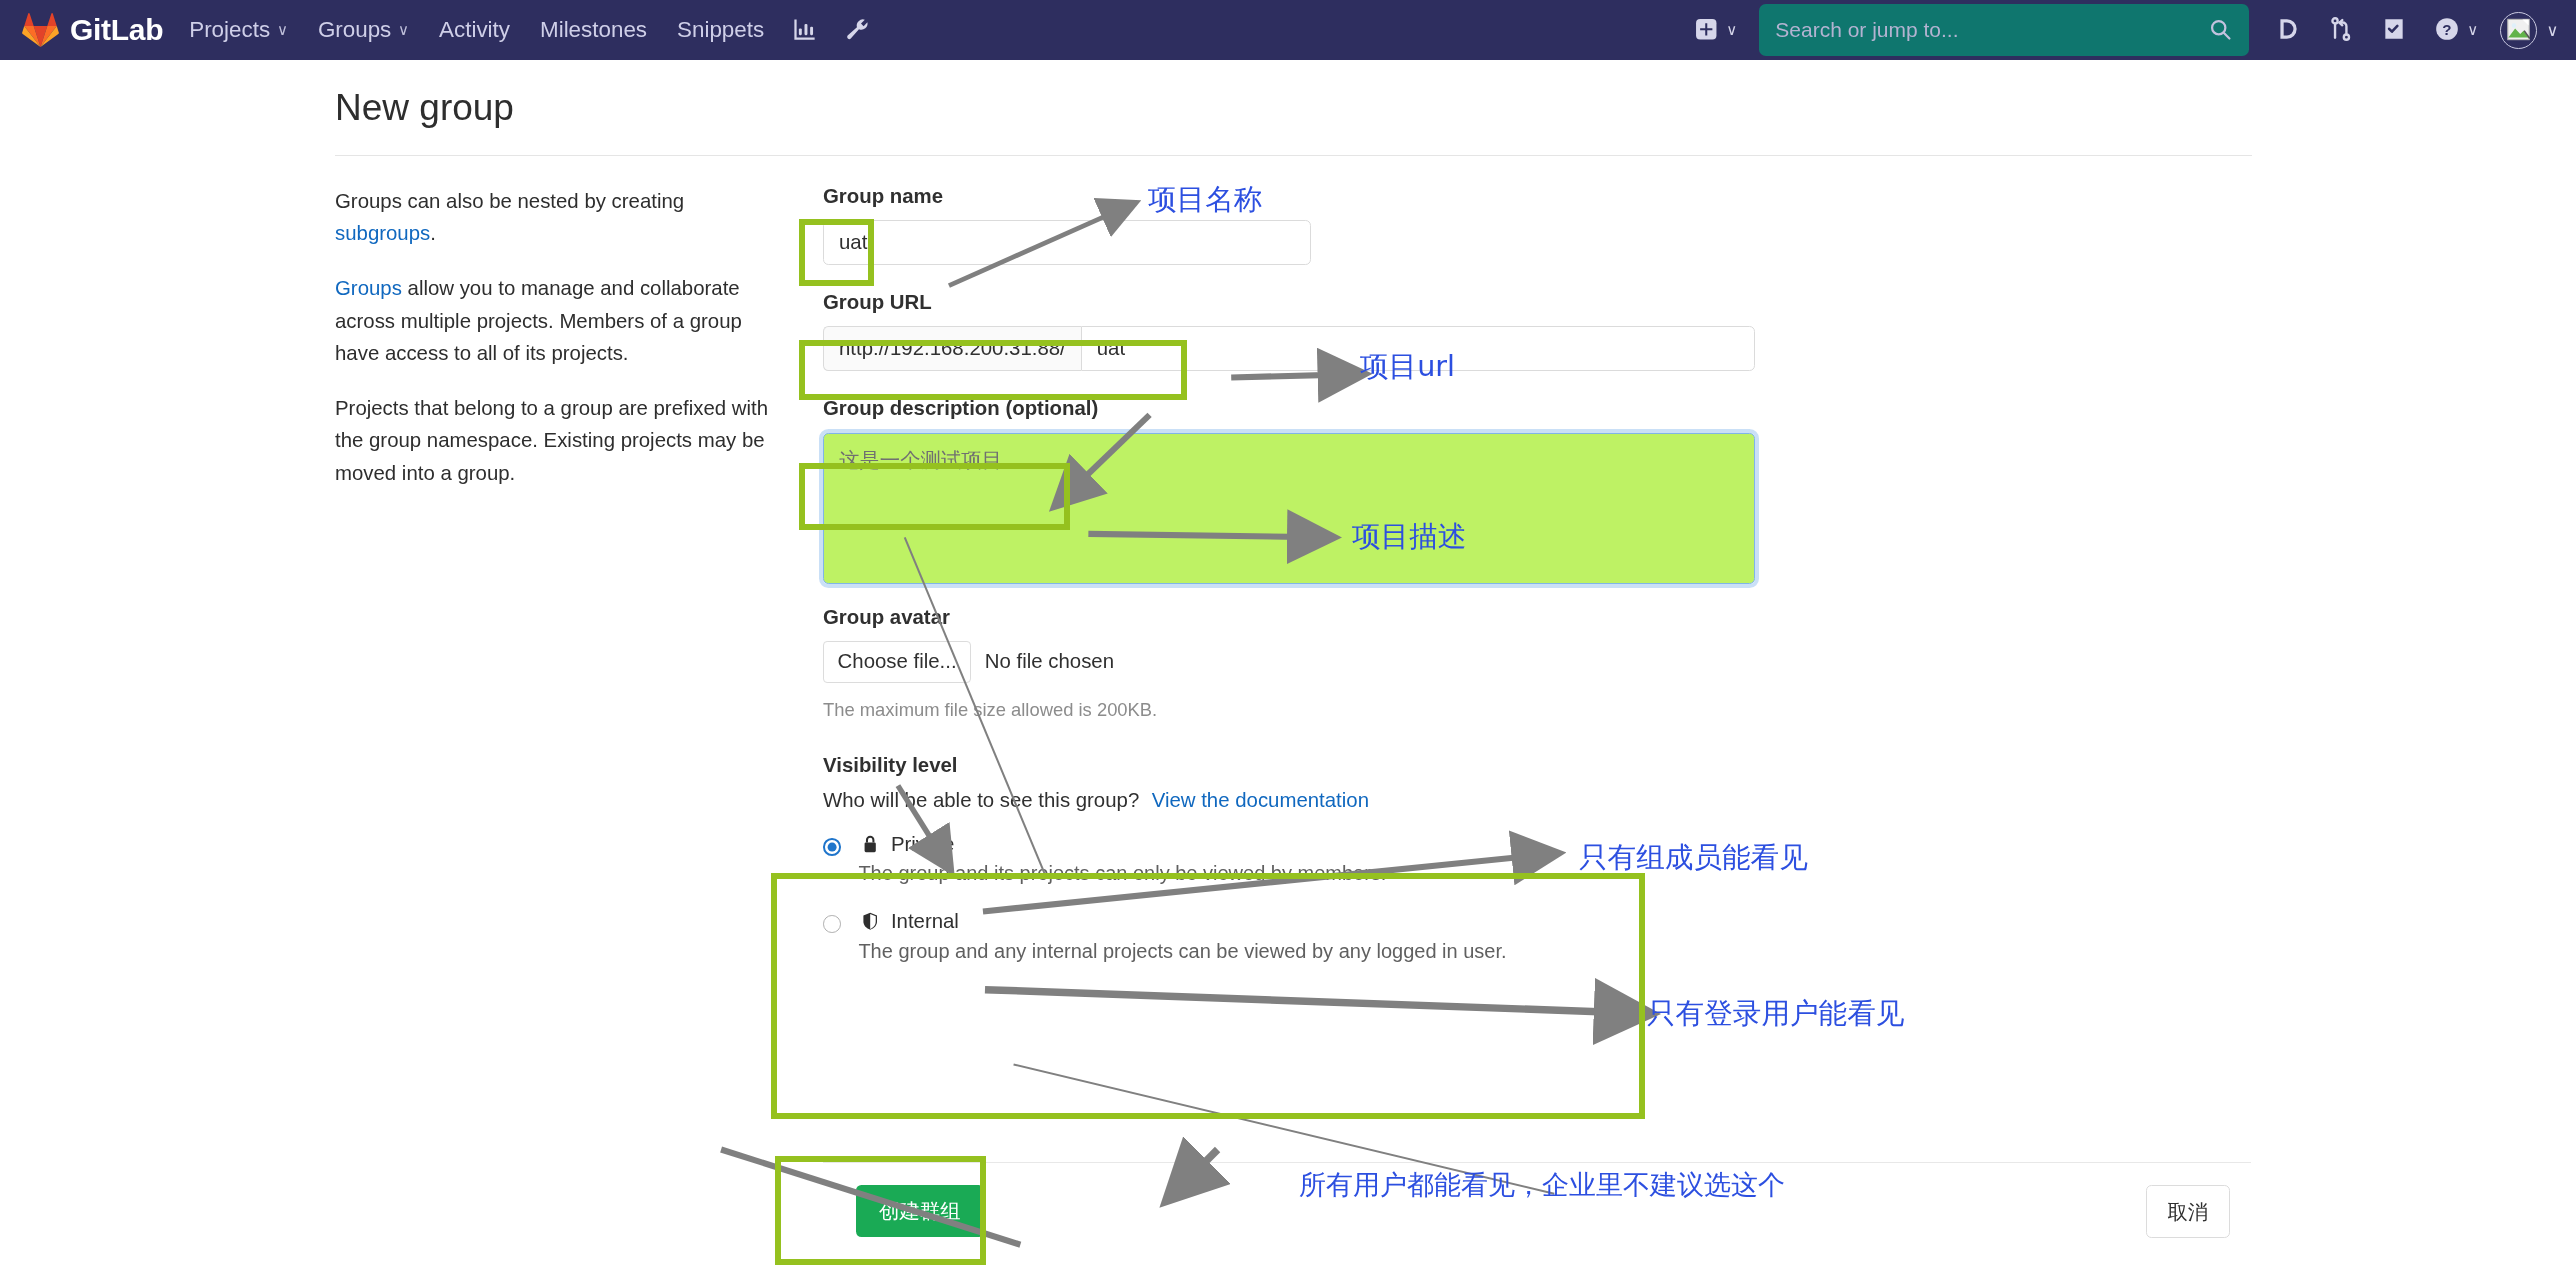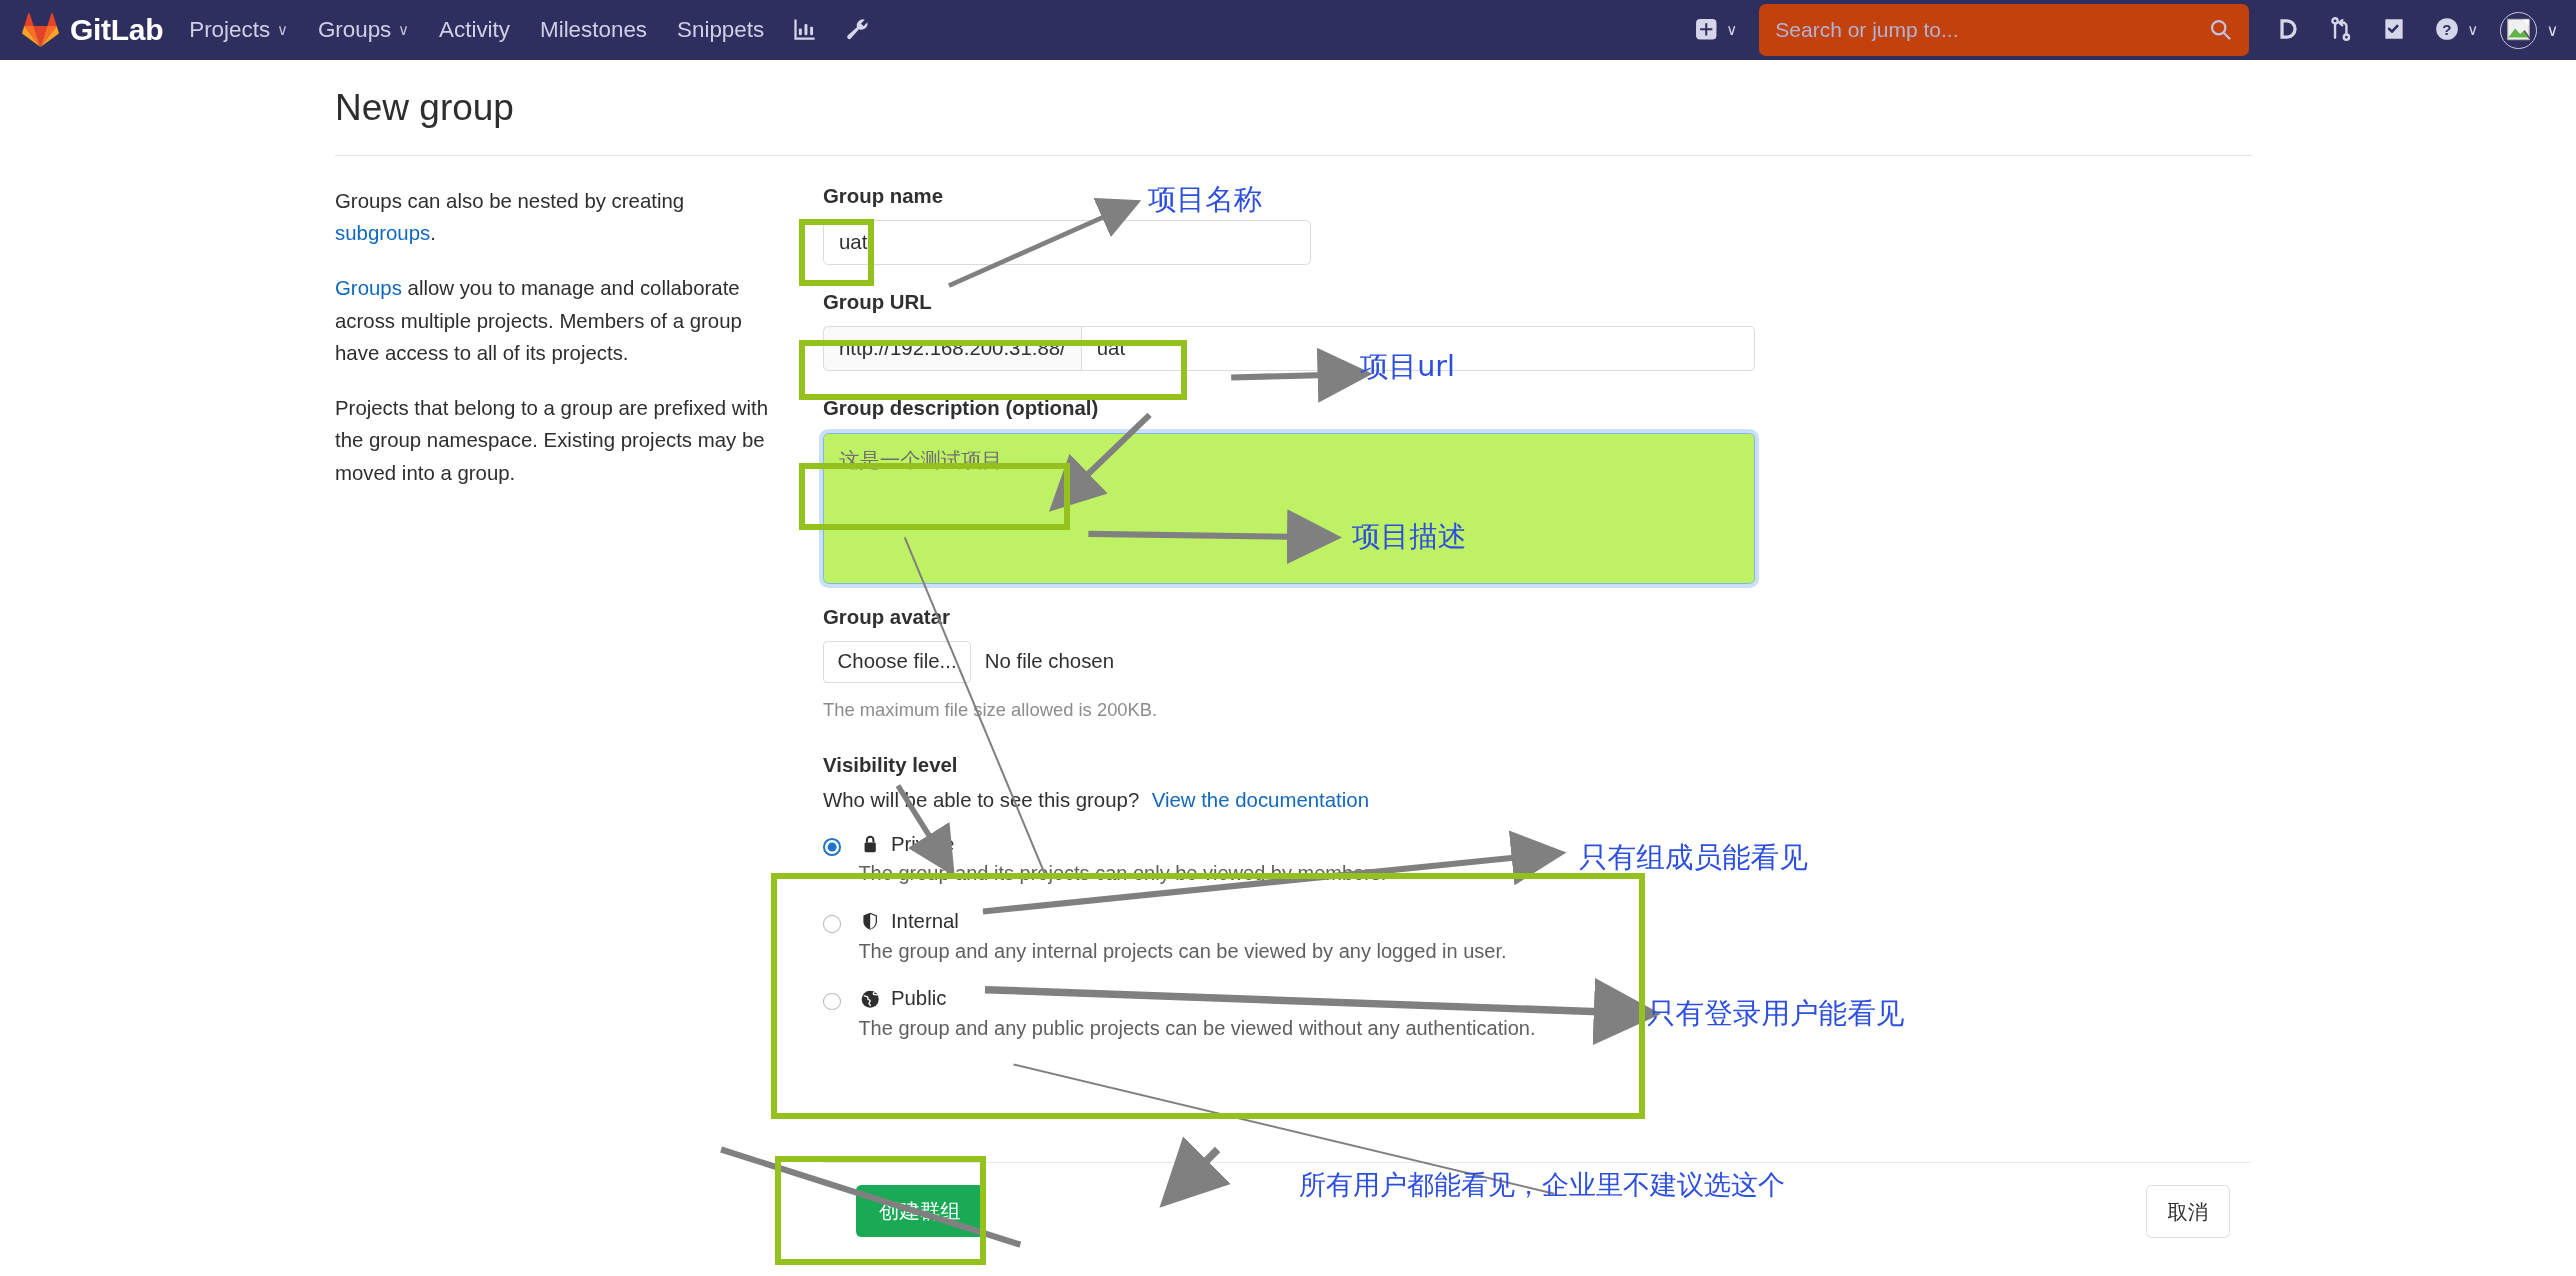--- a/index.html
+++ b/index.html
@@ -38,21 +38,21 @@
   .nav-right {
     position: absolute; right: 0; top: 0; height: 60px;
     display: flex; align-items: center; padding-right: 17.7px;
   }
   .plus-btn {
     display: flex; align-items: center; cursor: pointer;
     padding: 0 9.5px; color: #d6d6ea;
   }
   .plus-btn .caret { margin-left: 8.2px; font-size: 15px; }
   .search-box {
-    width: 490px; height: 52px; background: #c2410c;
+    width: 490px; height: 52px; background: #0f766e;
     border-radius: 6.8px; display: flex; align-items: center;
     padding: 0 16.3px; margin: 0 12.2px; cursor: text;
   }
   .search-box input {
     flex: 1; background: transparent; border: none; outline: none;
     color: #d6d6ea; font-size: 21px;
     font-family: "Liberation Sans", sans-serif;
   }
   .search-box input::placeholder { color: #b3b3d1; }
   .nav-r-icon {
@@ -388,36 +388,20 @@
                 <path d="M12 2 L20 5.2 v7.2 c0 5-3.6 8-8 9.6 -4.4-1.6-8-4.6-8-9.6 V5.2 z" fill="#2e2e2e"></path>
                 <path d="M12 3.6 v17.5 c3.5-1.4 6.5-4 6.5-8.7 V6.2 z" fill="#ffffff"></path>
               </svg>
             </span>
             <span class="vis-name">Internal</span>
           </div>
           <div class="vis-desc">The group and any internal projects can be viewed by any logged in user.</div>
         </div>
       </div>
 
-      <div class="vis-opt" style="margin-top:24.5px;">
-        <span class="radio"></span>
-        <div class="vis-body">
-          <div class="vis-head">
-            <span class="vis-ico">
-              <svg width="20.4" height="20.4" viewBox="0 0 24 24">
-                <circle cx="12" cy="12" r="10" fill="#2e2e2e"></circle>
-                <path d="M5 8 c2 1 3 .2 4 1.4 1 1.2-.4 2.2.6 3 1 .8 2.4.2 2.4 1.6 0 1.4-1.6 1.6-1.4 3 .1 1 1.4 1.2 1.4 2.4
-                         M16.5 4.2 c-1.2 .6-1 1.8-.2 2.2 1.2 .6 2.6-.4 3.2 .6" fill="none" stroke="#ffffff" stroke-width="1.6" stroke-linecap="round"></path>
-              </svg>
-            </span>
-            <span class="vis-name">Public</span>
-          </div>
-          <div class="vis-desc">The group and any public projects can be viewed without any authentication.</div>
-        </div>
-      </div>
     </div>
   </div>
 
   <div class="footer-rule"></div>
   <button class="create-btn">创建群组</button>
   <button class="cancel-btn">取消</button>
 
   <svg class="ann" viewBox="0 0 3787 1876" width="2576" height="1276">
     <defs>
       <marker id="ah" markerWidth="9" markerHeight="9" refX="7" refY="4.5" orient="auto">

